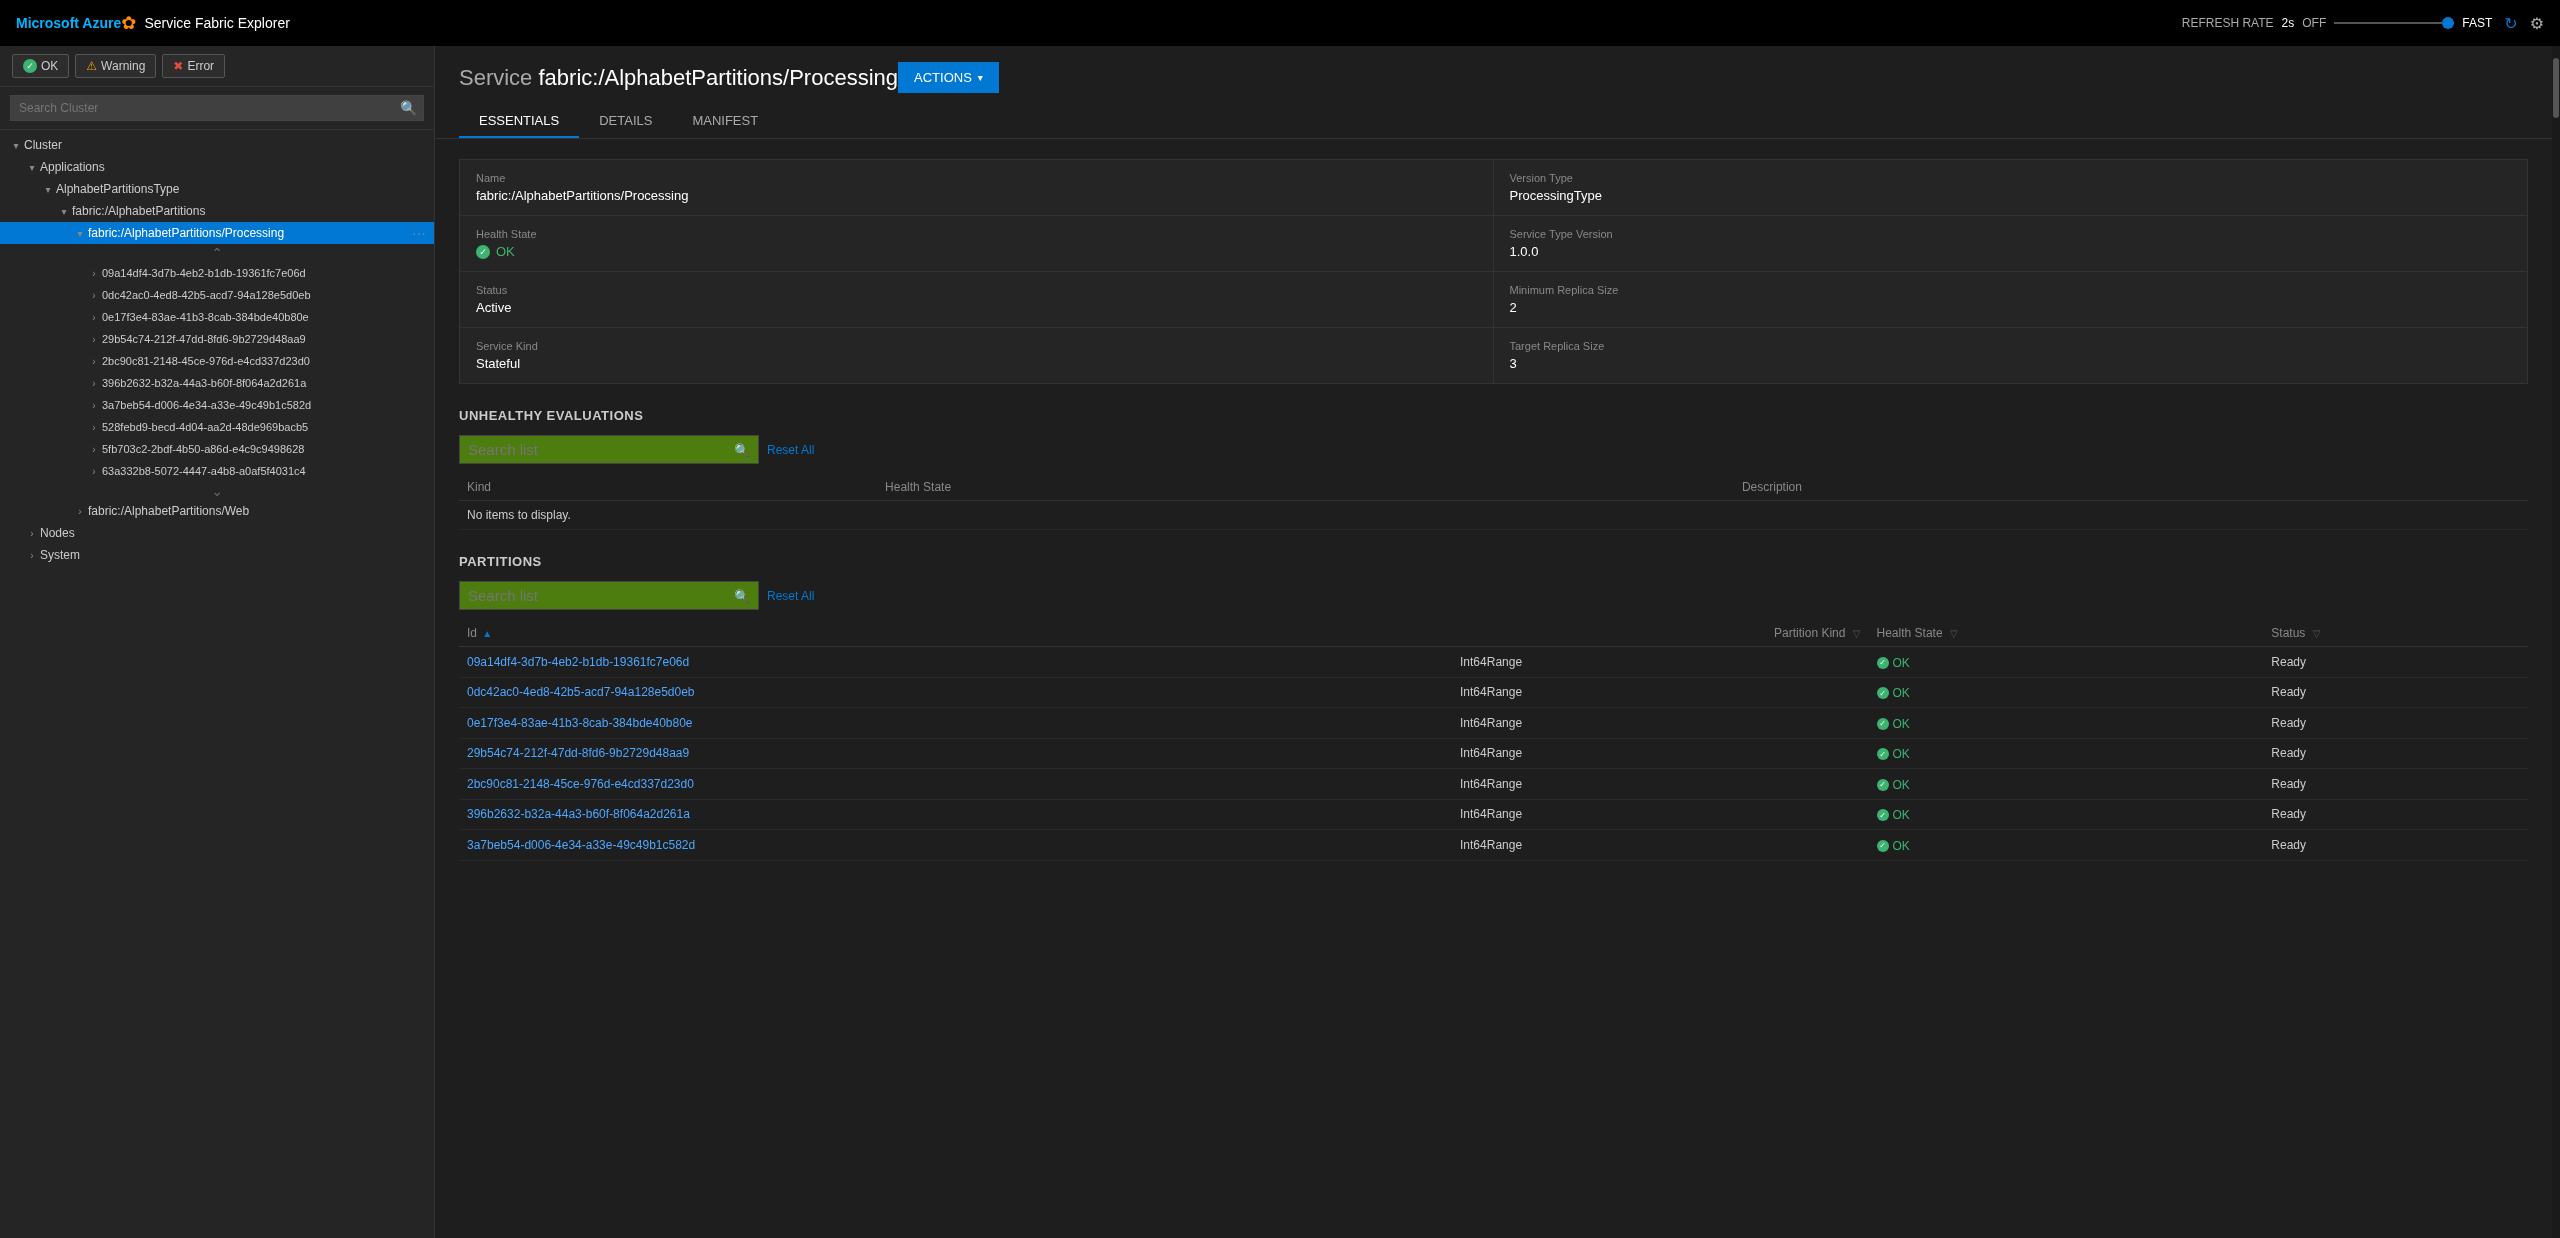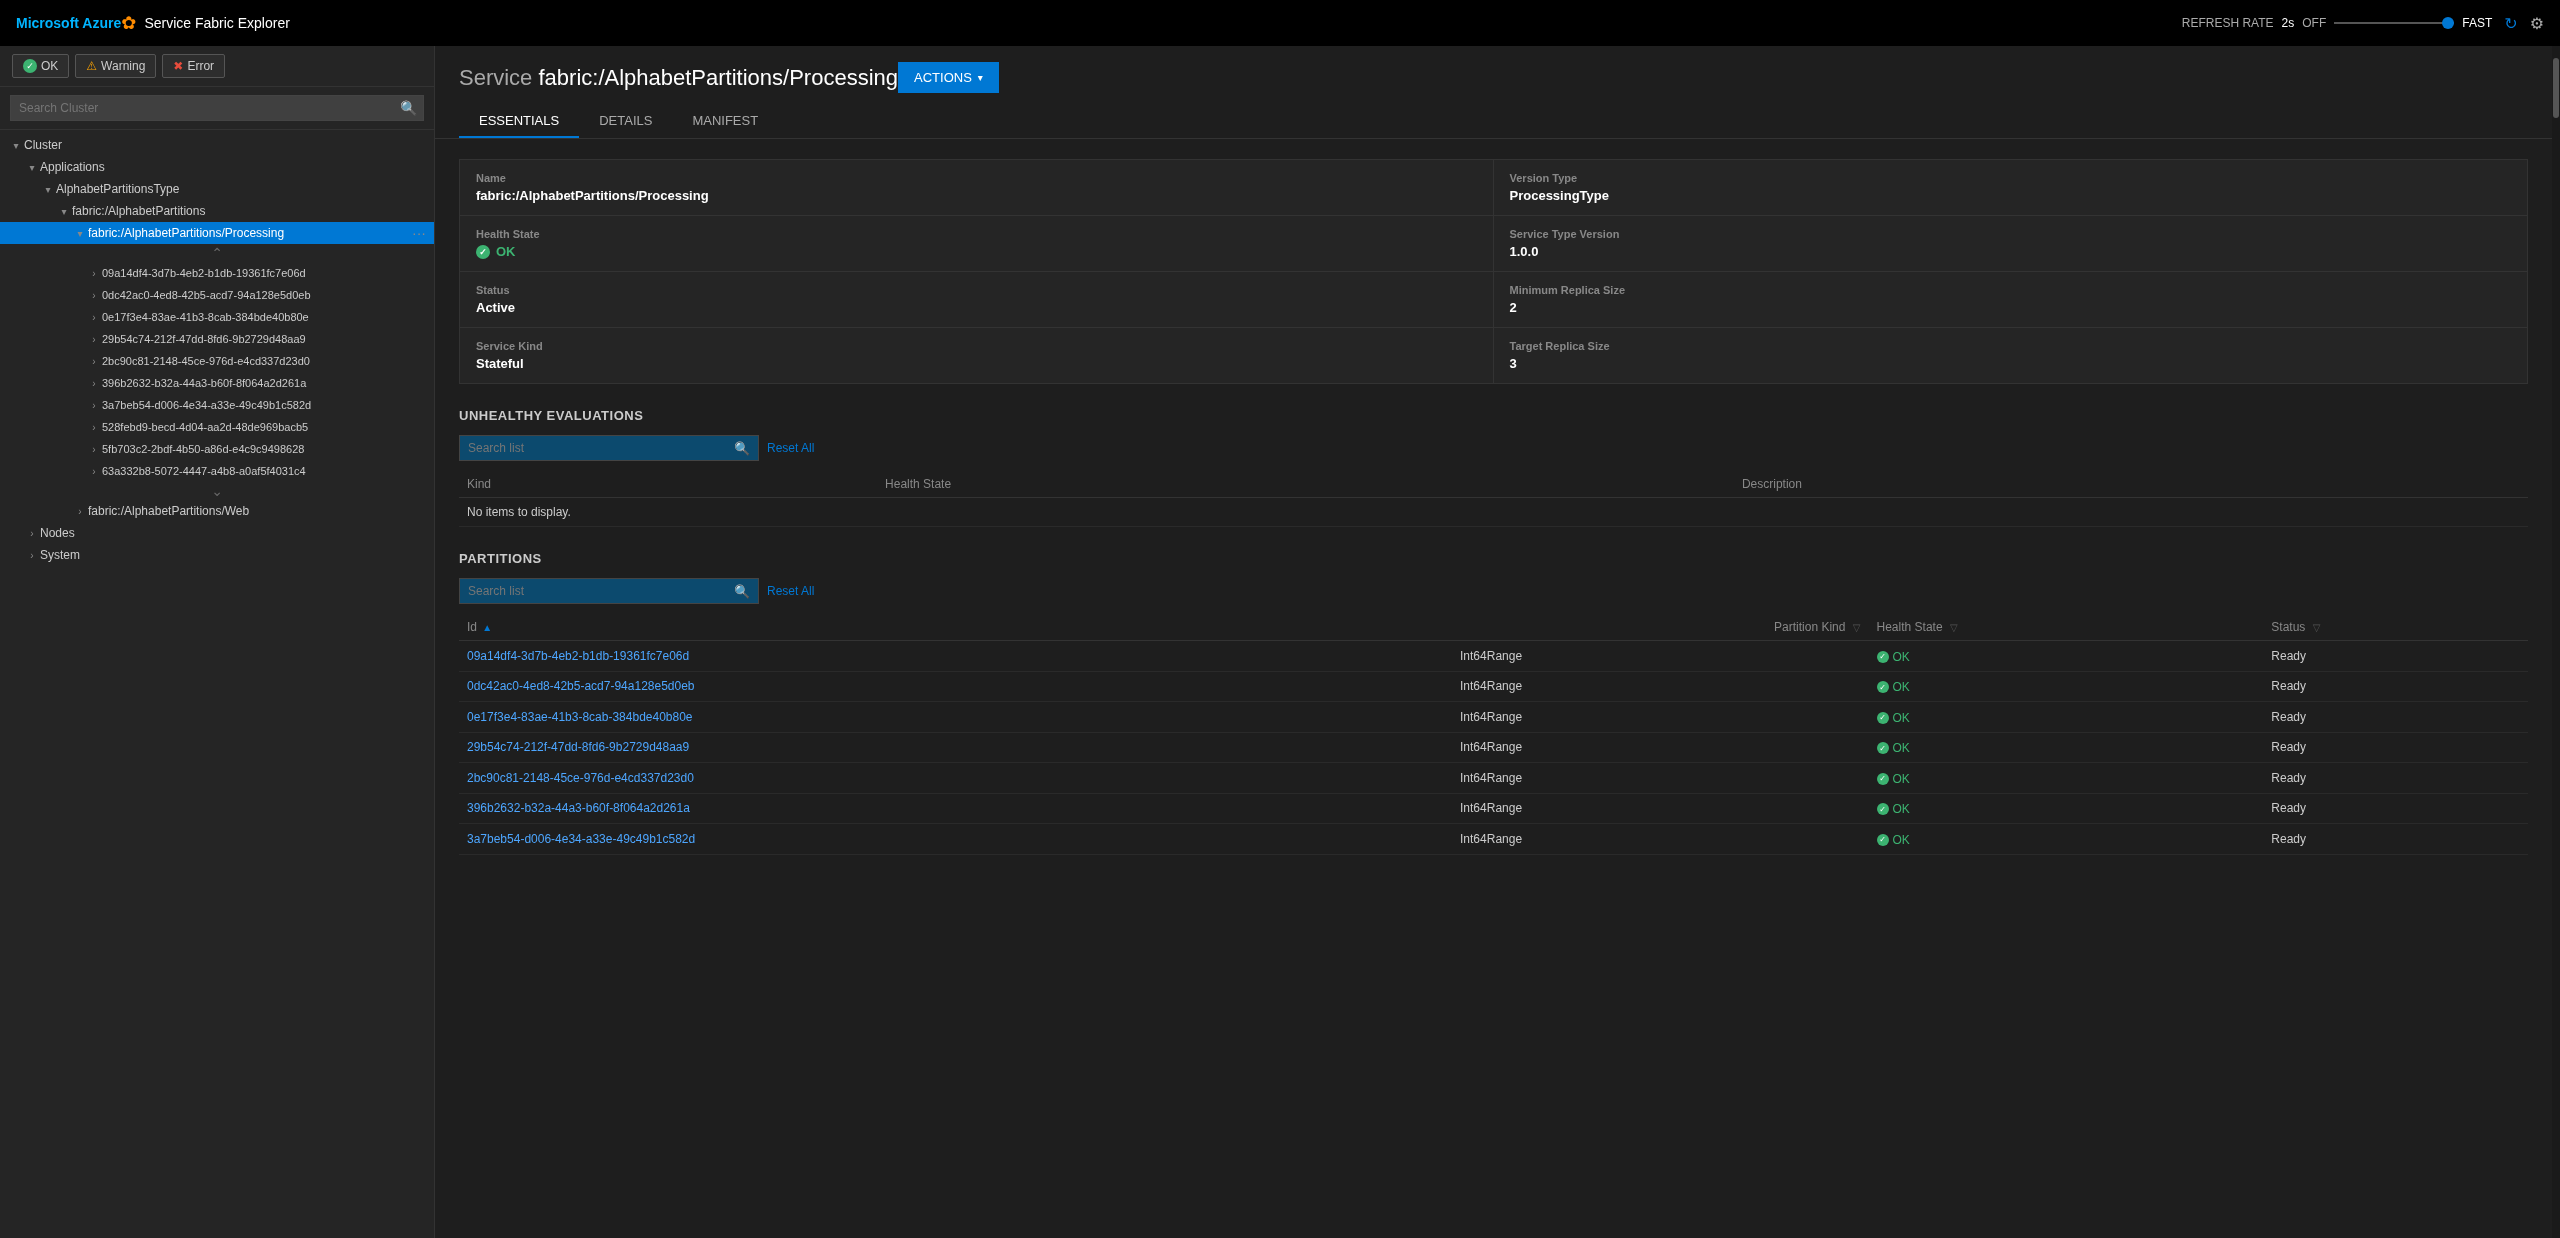--- a/index.html
+++ b/index.html
@@ -67,32 +67,32 @@
     .tab { padding: 8px 20px; color: #aaa; cursor: pointer; font-size: 13px; border-bottom: 2px solid transparent; }
     .tab.active { color: #fff; border-bottom: 2px solid #0078d4; }
 
     .content-body { flex: 1; overflow-y: auto; padding: 20px 24px; }
     .content-body::-webkit-scrollbar { width: 8px; }
     .content-body::-webkit-scrollbar-track { background: #1a1a1a; }
     .content-body::-webkit-scrollbar-thumb { background: #444; }
 
     
     .essentials-grid { display: grid; grid-template-columns: 1fr 1fr; gap: 0; border: 1px solid #333; background: #252525; margin-bottom: 24px; }
-    .essentials-cell { padding: 12px 16px; border-bottom: 1px solid #333; font-weight: bold; }
+    .essentials-cell { padding: 12px 16px; border-bottom: 1px solid #333; }
     .essentials-cell:nth-child(odd) { border-right: 1px solid #333; }
     .essentials-cell .field-label { color: #888; font-size: 11px; margin-bottom: 4px; }
     .essentials-cell .field-value { color: #fff; font-size: 13px; }
     .essentials-cell .field-value.ok-status { display: flex; align-items: center; gap: 6px; color: #3cb371; }
     .ok-circle { width: 14px; height: 14px; border-radius: 50%; background: #3cb371; display: inline-flex; align-items: center; justify-content: center; color: #fff; font-size: 9px; }
 
     
     .section-title { color: #ccc; font-size: 13px; font-weight: 600; letter-spacing: 0.5px; margin-bottom: 12px; text-transform: uppercase; }
 
     .search-filter-row { display: flex; align-items: center; gap: 8px; margin-bottom: 10px; }
-    .section-search { background: #0c4a6e; border: 1px solid #444; color: #ccc; padding: 5px 28px 5px 8px; font-size: 12px; width: 300px; outline: none; position: relative; }
+    .section-search { background: #4d7c0f; border: 1px solid #444; color: #ccc; padding: 5px 28px 5px 8px; font-size: 15px; width: 300px; outline: none; position: relative; }
     .search-wrap { position: relative; display: inline-block; }
     .search-wrap .search-ico { position: absolute; right: 8px; top: 50%; transform: translateY(-50%); color: #888; font-size: 13px; }
     .reset-link { color: #0078d4; cursor: pointer; font-size: 12px; text-decoration: none; }
 
     .data-table { width: 100%; border-collapse: collapse; font-size: 12px; }
     .data-table th { color: #888; font-weight: normal; padding: 6px 8px; text-align: left; border-bottom: 1px solid #333; white-space: nowrap; }
     .data-table td { padding: 7px 8px; border-bottom: 1px solid #2a2a2a; color: #ccc; }
     .data-table .link-cell { color: #4da6ff; cursor: pointer; }
     .no-items { color: #888; font-size: 12px; padding: 8px; }
     .th-filter { color: #555; margin-left: 4px; font-size: 10px; }

